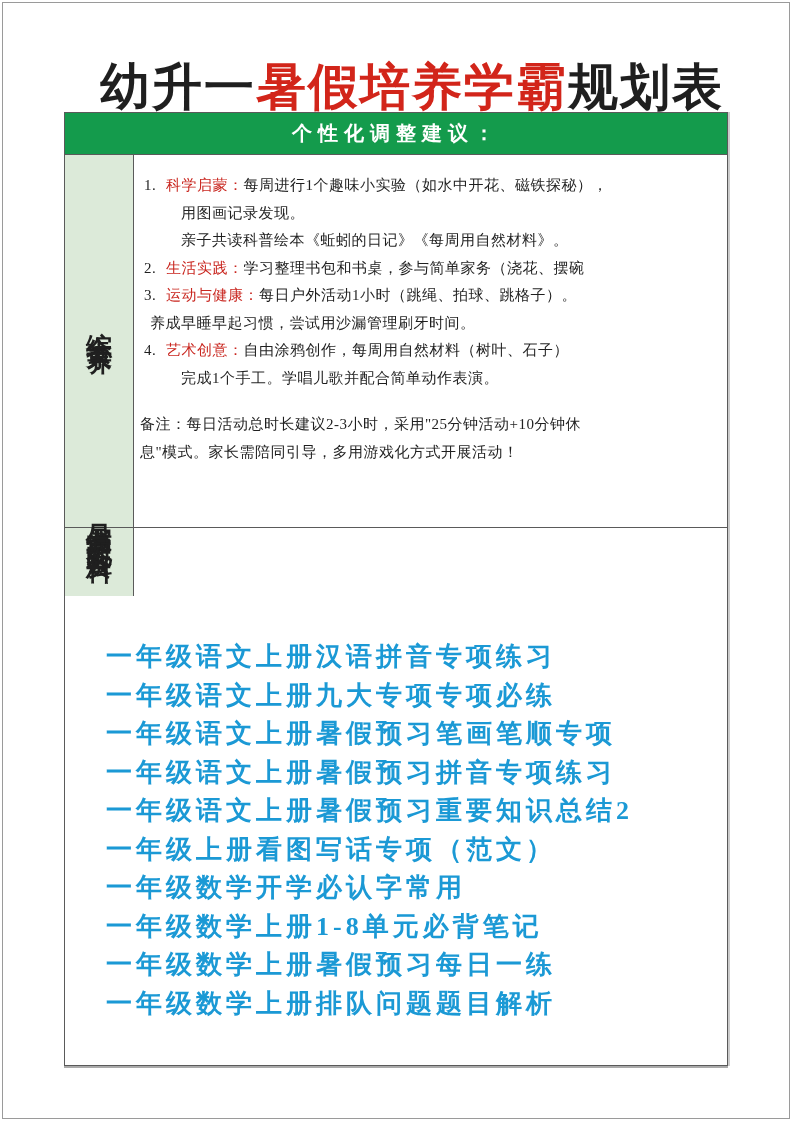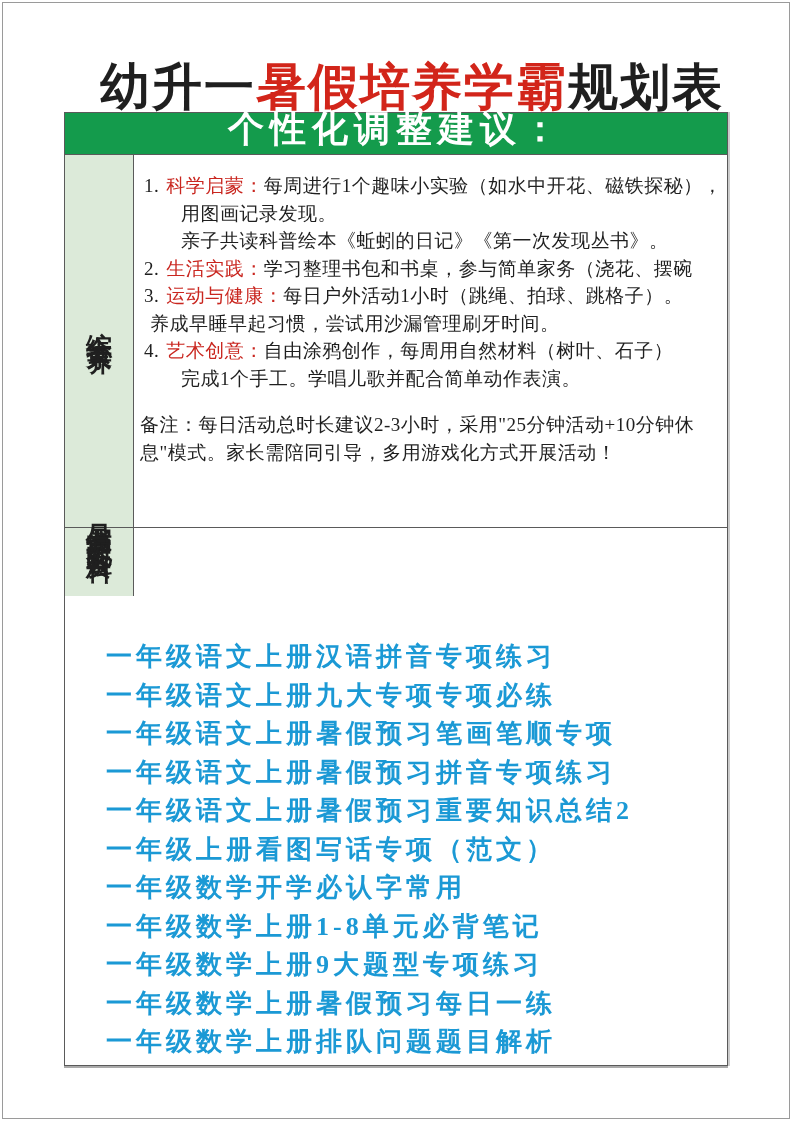--- a/index.html
+++ b/index.html
@@ -18,41 +18,41 @@
   }
   .title .hl { color:var(--title-red); }
   .plan-table {
     position:absolute; left:64px; top:112px; width:664px; height:954px;
     box-sizing:border-box; border:1px solid var(--border-gray);
     box-shadow:0 2px 0 #aaaaaa, 2px 0 0 #cccccc;
     background:#fff;
   }
   .header-row {
     height:41px; background:var(--header-green);
-    display:flex; align-items:flex-end; justify-content:center;
-    color:#ffffff; font-size:36px; font-weight:bold; letter-spacing:6px;
+    display:flex; align-items:center; justify-content:center;
+    color:#ffffff; font-size:20px; font-weight:bold; letter-spacing:6px;
   }
   .row { display:flex; border-top:1px solid var(--border-gray); }
   .row1 { height:372px; }
   .row2 { height:537px;flex-direction:column; }
   .sidebar-cell {
     width:68px; flex:0 0 68px; background:var(--sidebar-green);
     border-right:1px solid var(--border-gray);
     display:flex; align-items:center; justify-content:center;
   }
   .v-text {
     writing-mode:vertical-rl; text-orientation:upright;
     font-size:26px; font-weight:600; letter-spacing:5px;
     color:var(--text-black); white-space:nowrap;
   }
   .v-text.v1 { transform:translateY(-20px); }
   .v-text.v2 { transform:translateY(-40px); }
   .content-cell { flex:1; position:relative; overflow:visible; }
   .advice {
-    padding-top:17px; font-size:19px; line-height:27.5px;
+    padding-top:17px; font-size:15px; line-height:27.5px;
     color:var(--text-black); letter-spacing:0.5px;
   }
   .ln { white-space:nowrap; }
   .ln .red { color:var(--accent-red); }
   .ln .num { display:inline-block; min-width:15px; margin-right:7px; }
   .ln-num { padding-left:10px; }
   .ind-a  { padding-left:47px;font-family:Liberation Serif, serif; }
   .ind-b  { padding-left:24px; }
   .ind-c  { padding-left:16px; }
   .ln-note{ padding-left:6px; }
@@ -76,21 +76,21 @@
     <span>个性化调整建议：</span>
   </div>
 
   <div class="row row1">
     <div class="sidebar-cell">
       <div class="v-text v1">综合素养</div>
     </div>
     <div class="content-cell advice">
       <div class="ln ln-num"><span class="num">1.</span><span class="red">科学启蒙：</span><span>每周进行1个趣味小实验（如水中开花、磁铁探秘），</span></div>
       <div class="ln ind-a"><span>用图画记录发现。</span></div>
-      <div class="ln ind-a"><span>亲子共读科普绘本《蚯蚓的日记》《第一次发现丛书》。</span></div>
+      <div class="ln ind-a"><span>亲子共读科普绘本《蚯蚓的日记》《每周用自然材料》。</span></div>
       <div class="ln ln-num"><span class="num">2.</span><span class="red">生活实践：</span><span>学习整理书包和书桌，参与简单家务（浇花、摆碗</span></div>
       <div class="ln ln-num"><span class="num">3.</span><span class="red">运动与健康：</span><span>每日户外活动1小时（跳绳、拍球、跳格子）。</span></div>
       <div class="ln ind-c"><span>养成早睡早起习惯，尝试用沙漏管理刷牙时间。</span></div>
       <div class="ln ln-num"><span class="num">4.</span><span class="red">艺术创意：</span><span>自由涂鸦创作，每周用自然材料（树叶、石子）</span></div>
       <div class="ln ind-a"><span>完成1个手工。学唱儿歌并配合简单动作表演。</span></div>
       <div class="ln ln-note gap"><span>备注：每日活动总时长建议2-3小时，采用"25分钟活动+10分钟休</span></div>
       <div class="ln ln-note"><span>息"模式。家长需陪同引导，多用游戏化方式开展活动！</span></div>
     </div>
   </div>
 
@@ -100,19 +100,18 @@
     </div>
     <div class="content-cell materials">
       <div class="mat">一年级语文上册汉语拼音专项练习</div>
       <div class="mat">一年级语文上册九大专项专项必练</div>
       <div class="mat">一年级语文上册暑假预习笔画笔顺专项</div>
       <div class="mat">一年级语文上册暑假预习拼音专项练习</div>
       <div class="mat">一年级语文上册暑假预习重要知识总结2</div>
       <div class="mat">一年级上册看图写话专项（范文）</div>
       <div class="mat">一年级数学开学必认字常用</div>
       <div class="mat">一年级数学上册1-8单元必背笔记</div>
-      <div class="mat">一年级数学上册9大题型专项练习</div>
       <div class="mat">一年级数学上册暑假预习每日一练</div>
       <div class="mat">一年级数学上册排队问题题目解析</div>
     </div>
   </div>
 
 </div>
 
 </body></html>

